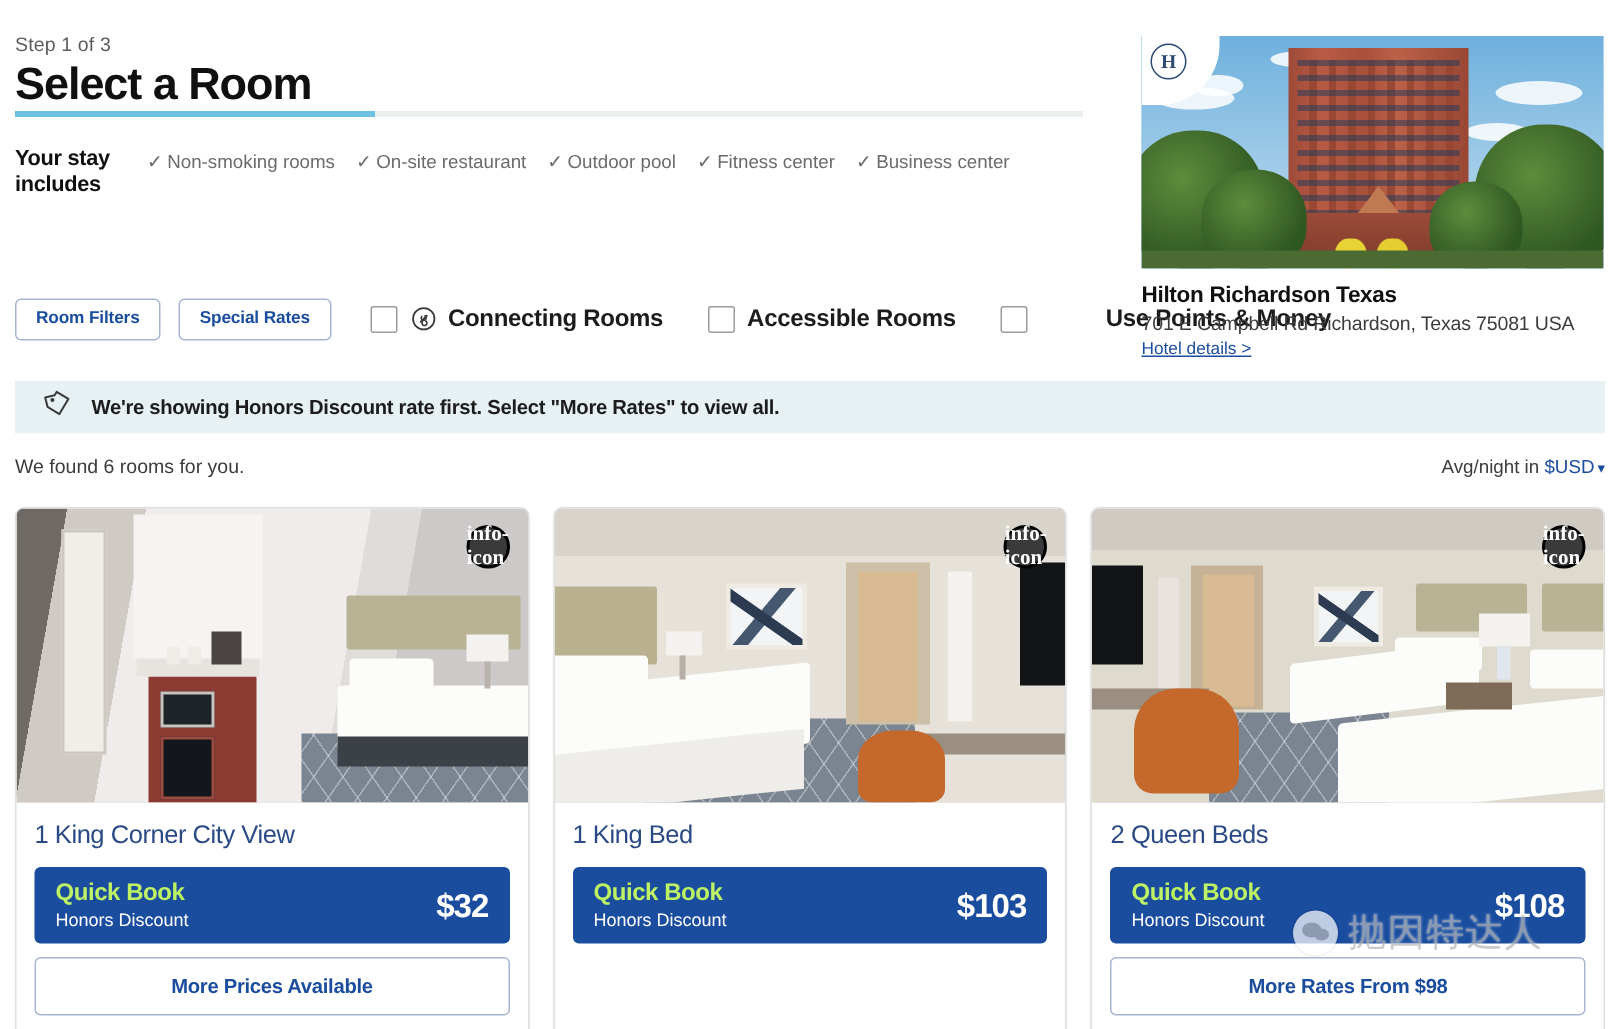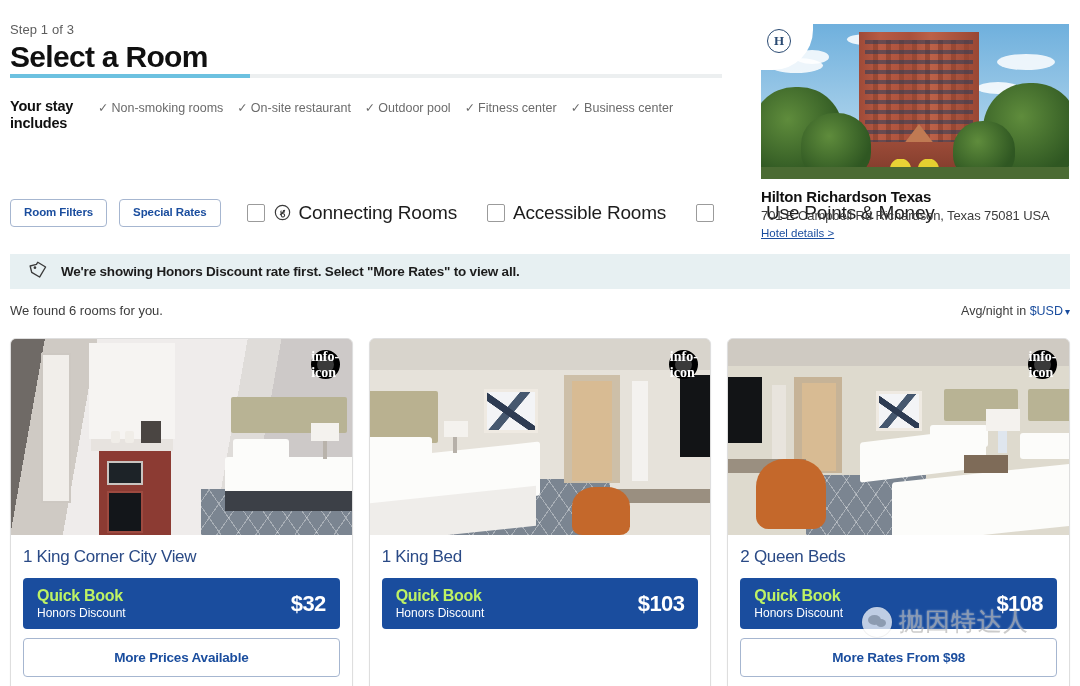--- a/index.html
+++ b/index.html
@@ -110,22 +110,22 @@
     border-radius: 2px;
     cursor: pointer;
   }
   .chk-icon {
     margin-left: 9px;
     display: inline-flex;
     align-items: center;
   }
   .chk-text {
     margin-left: 8px;
-    font-size: 19px;
-    font-weight: normal;
+    font-size: 16px;
+    font-weight: bold;
     color: #1c1c1c;
     letter-spacing: -.2px;
     white-space: nowrap;
     text-align: center;
   }
 
   
   .hotel-panel {
     position: absolute;
     left: 761px; top: 24px;
@@ -306,21 +306,21 @@
     width: 100%; height: 196px;
     overflow: hidden;
     background: #cfcac4;
   }
   .info-btn {
     position: absolute;
     right: 12px; top: 11px;
     width: 29px; height: 29px;
     border-radius: 50%;
     background: #3a3a3a;
-    border: 6px solid #000000;
+    border: 2px solid #000000;
     color: #fff;
     display: flex;
     align-items: center;
     justify-content: center;
     font-size: 14px;
     font-weight: bold;
     font-family: "Liberation Serif", serif;
     cursor: pointer;
     z-index: 5;
   }

